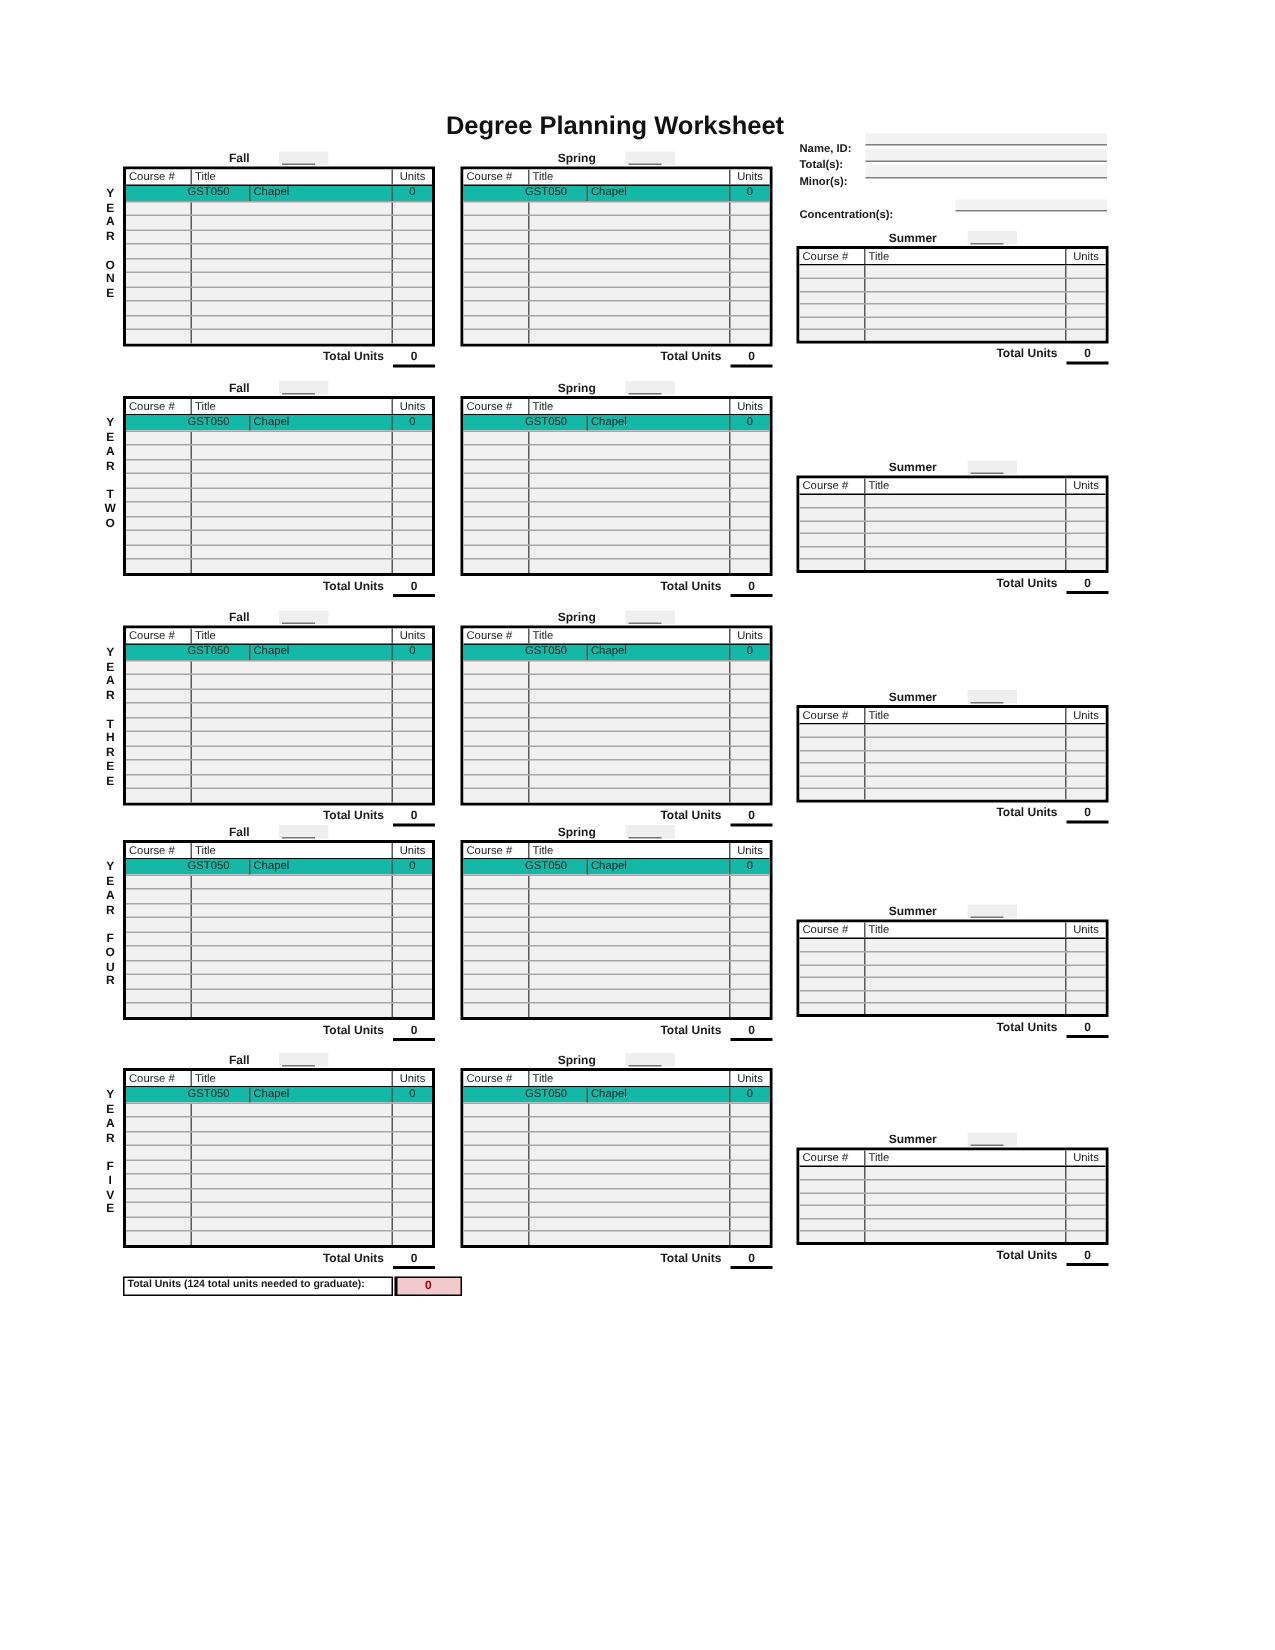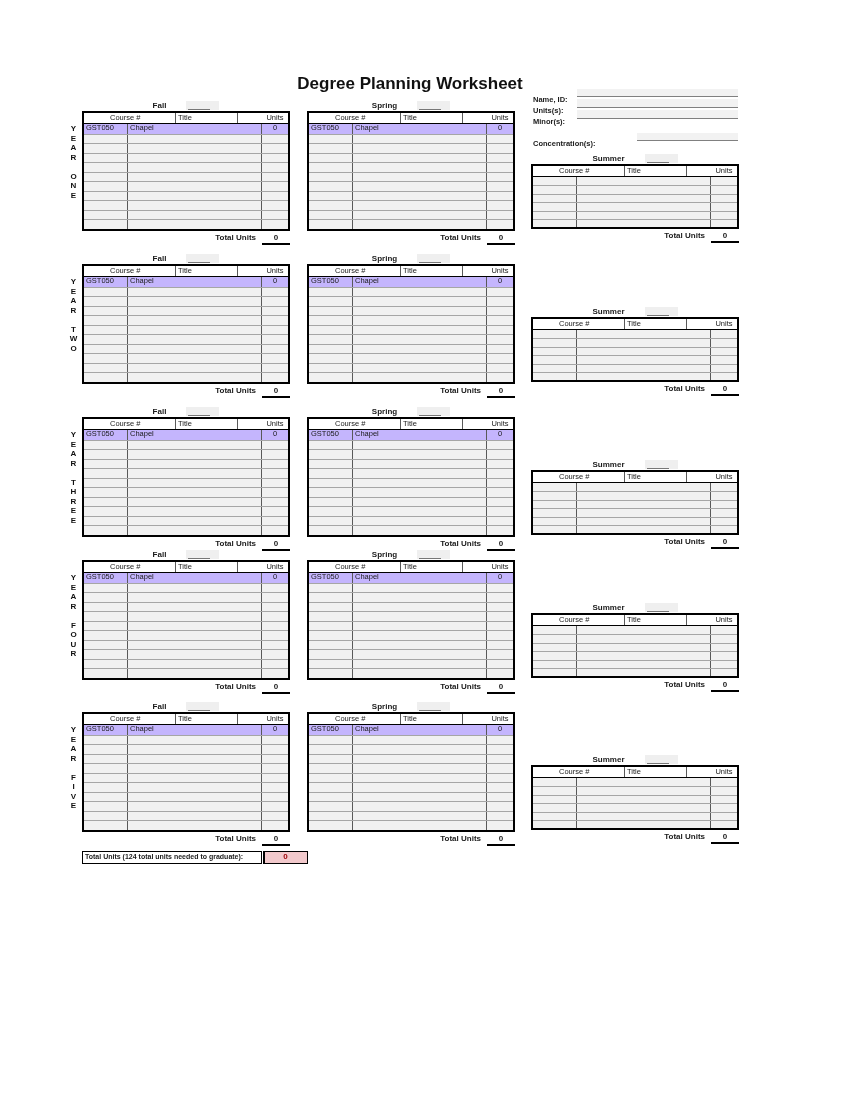--- a/index.html
+++ b/index.html
@@ -24,25 +24,25 @@
   .year-section { position: absolute; left: 0; width: 850px; height: 152px; }
   .sem-block { position: absolute; width: 208px; }
   .sem-head { height: 12px; display: flex; justify-content: center; align-items: flex-end; gap: 20px; padding-bottom: 1px; }
   .season-label { font-weight: bold; font-size: 8px; line-height: 9px; }
   .season-blank { display: inline-block; width: 33px; height: 9.5px; background: #EFEFEF; position: relative; }
   .season-blank .ul { position: absolute; left: 2px; bottom: 0; width: 22px; height: 0; border-bottom: 1.5px solid #777; }
   .ctable { border: 2px solid #000; background: #fff; width: 100%; }
   .trow { display: flex; height: 9.5px; background: #F1F1F1; border-top: 1px solid #A6A6A6; }
   .trow.thead { height: 11px; background: #fff; border-top: none; border-bottom: 1px solid #000; }
   .trow.first { border-top: none; }
-  .trow.filled { background: #c4b5fd; }
+  .trow.filled { background: #14b8a6; padding-left: 39px; }
   .summer .trow { height: 8.4px; }
   .summer .trow.thead { height: 11px; }
   .cell { overflow: hidden; white-space: nowrap; font-size: 7.5px; line-height: 8.5px; padding: 0 2px; }
-  .thead .cell { line-height: 10px; margin-left: 24px; }
+  .thead .cell { line-height: 10px; }
   .c0 { width: 43px; }
   .c1 { flex: 1; border-left: 1px solid #595959; border-right: 1px solid #595959; }
   .c2 { width: 26px; text-align: center; }
   .total-row { display: flex; justify-content: flex-end; align-items: flex-start; margin-top: 2px; height: 12px; }
   .total-label { font-weight: bold; font-size: 8px; line-height: 10px; margin-right: 6px; }
   .total-val { width: 28px; text-align: center; font-weight: bold; font-size: 8px; line-height: 9px; border-bottom: 2px solid #000; padding-bottom: 1px; }
   .letters { position: absolute; left: 67px; top: 25px; width: 13px; }
   .letter { height: 9.5px; text-align: center; font-weight: bold; font-size: 8px; line-height: 9.5px; color: #111; }
   
   .grand { position: absolute; left: 82px; top: 851px; display: flex; height: 13px; }
@@ -60,21 +60,21 @@
 <body>
 
 <div class="title">Degree Planning Worksheet</div>
 
 <div class="student-info">
   <div class="si-row" style="top:0">
     <span class="si-label">Name, ID:</span>
     <span class="si-field f-a"></span>
   </div>
   <div class="si-row" style="top:10.5px">
-    <span class="si-label">Units(s):</span>
+    <span class="si-label">Total(s):</span>
     <span class="si-field f-a"></span>
   </div>
   <div class="si-row" style="top:21.5px">
     <span class="si-label">Minor(s):</span>
     <span class="si-field f-a"></span>
   </div>
   <div class="si-row" style="top:44px">
     <span class="si-label">Concentration(s):</span>
     <span class="si-field f-b"></span>
   </div>

